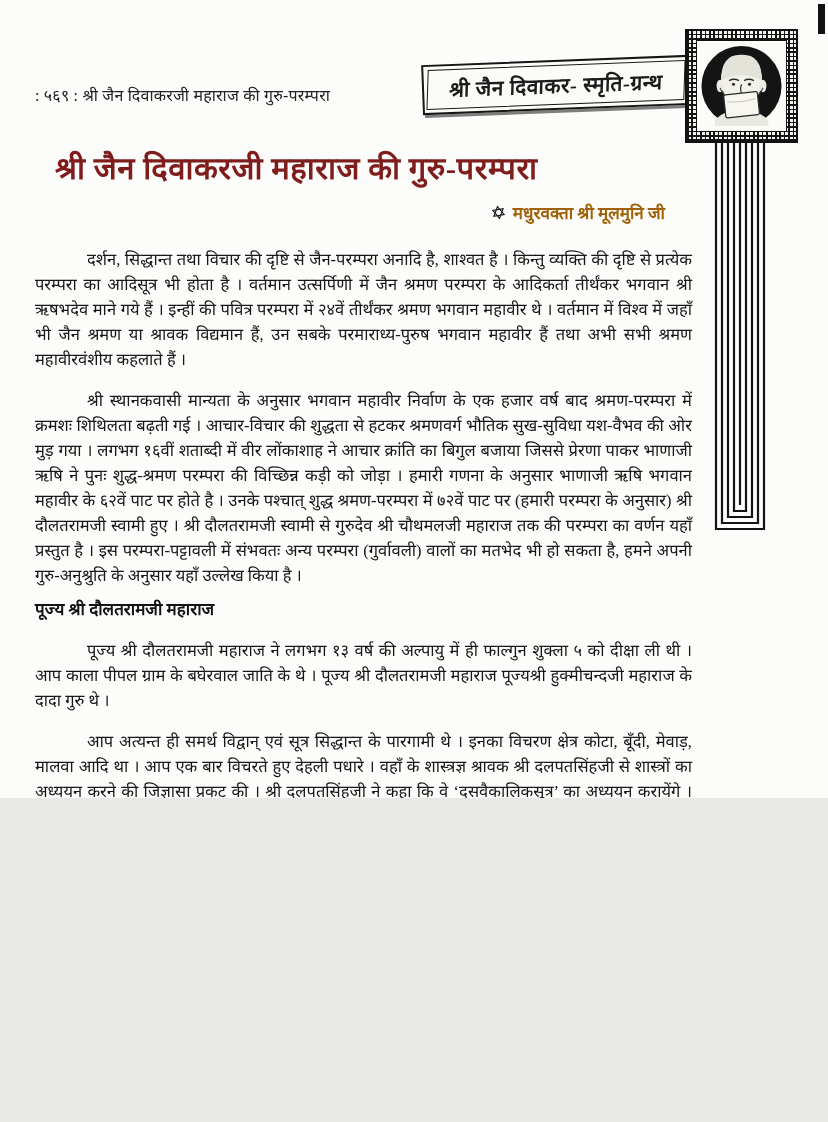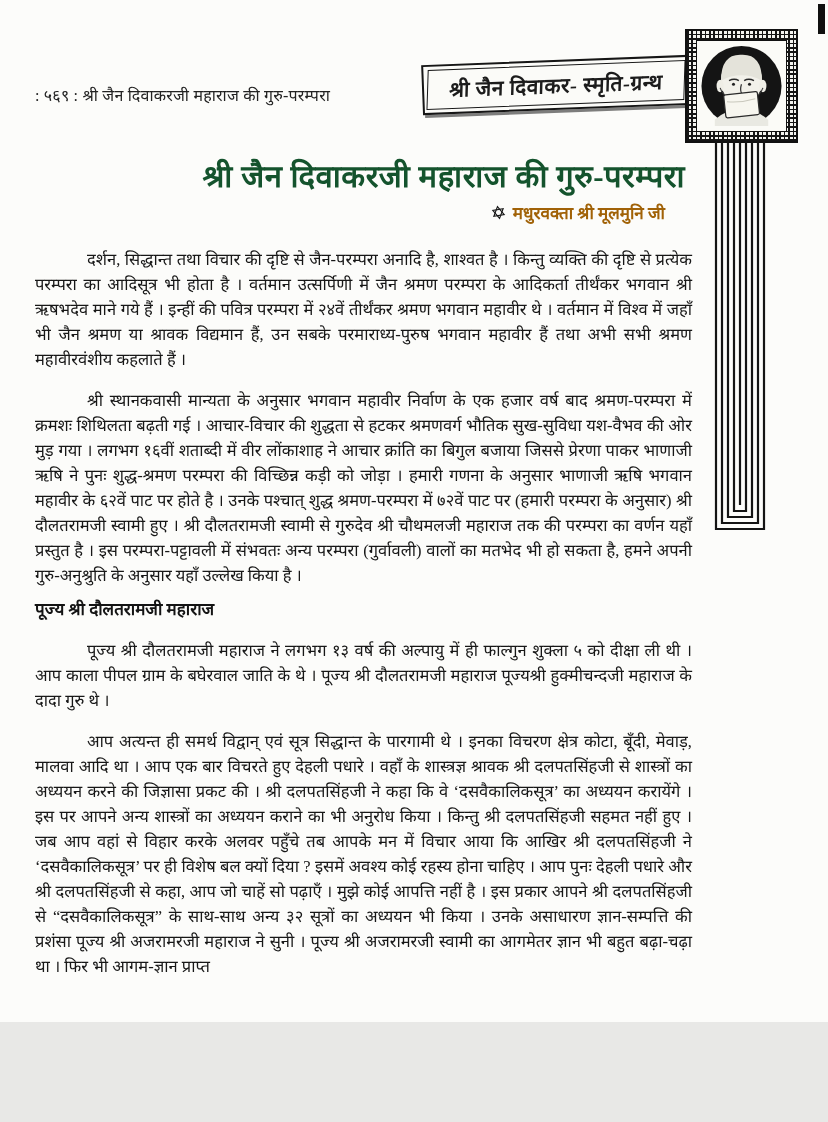--- a/index.html
+++ b/index.html
@@ -1,18 +1,18 @@
 <!DOCTYPE html>
 <html lang="hi"><head>
 <meta charset="utf-8">
 <style>
   html,body{margin:0;padding:0;background:#e8e8e6;}
   .page{
     position:relative;
-    width:828px;height:1022px;
+    width:828px;height:798px;
     margin:0 auto;
     background:#fcfcfa;
     overflow:hidden;
     font-family:"Liberation Serif","DejaVu Serif",serif;
     color:#1c1c1c;
   }
   
   .header-line{
     position:absolute;left:35px;top:84px;width:430px;
     font-size:16px;letter-spacing:.2px;white-space:nowrap;
@@ -53,22 +53,22 @@
   .maze{
     position:absolute;left:712px;top:141px;width:56px;height:392px;
   }
   .maze svg{width:100%;height:100%;display:block;}
   .scan-mark{
     position:absolute;right:3px;top:4px;width:7px;height:30px;background:#101010;
   }
   
   .doc-title{
     position:absolute;left:55px;top:146px;width:630px;
-    text-align:right;font-size:31px;font-weight:600;
-    letter-spacing:.5px;color:#14532d;white-space:nowrap;margin-top:8px;
+    text-align:left;font-size:31px;font-weight:600;
+    letter-spacing:.5px;color:#7f1d1d;white-space:nowrap;
   }
   .byline{
     position:absolute;left:260px;top:201px;width:405px;
     text-align:right;font-weight:bold;font-size:17px;color:#a16207;
     display:flex;align-items:center;justify-content:flex-end;gap:7px;
   }
   .byline .star{display:inline-flex;transform:rotate(-10deg);}
   
   .body-text{
     position:absolute;left:35px;top:231px;width:657px;

